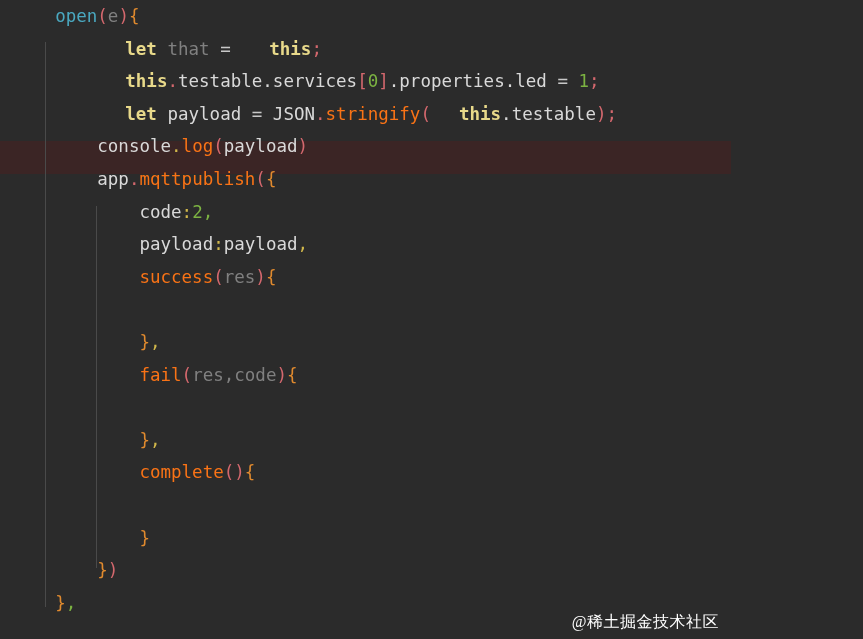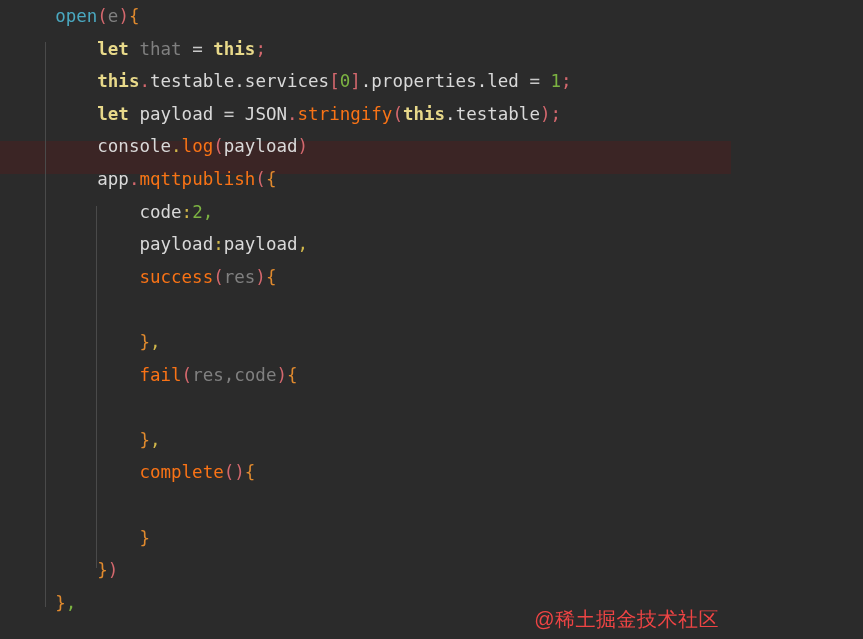--- a/index.html
+++ b/index.html
@@ -56,44 +56,44 @@
   .ln {
     display: block;
     height: 32.6px;
     padding-left: 13px;
     position: relative;
     white-space: pre;
   }
 
   
   .t-plain    { color: #d9d9d9; text-align: center; }
-  .t-kw       { color: #e8d98a; font-weight: bold; }
+  .t-kw       { color: #e8d98a; font-weight: bold; margin-left: 28px; }
   .t-fn       { color: #4aa8c0; }
   .t-fn2      { color: #f97316; }
   .t-num      { color: #7cb342; }
   .t-param    { color: #808080; }
   .t-paren    { color: #d4686e; }
   .t-brace    { color: #e08a2e; }
   .t-semi     { color: #d4686e; }
   .t-colon    { color: #d1b84b; }
   .t-comma    { color: #7cb342; }
   .t-comma2   { color: #d1b84b; }
   .t-dot      { color: #d4686e; }
   .t-dotw     { color: #d9d9d9; }
   .t-bracket  { color: #d4686e; }
   .t-op       { color: #c8c8c8; }
 
   
   #watermark {
     position: absolute;
     right: 12px;
     bottom: 6px;
-    font-family: Liberation Sans, sans-serif;
-    font-size: 20px;
-    color: #ef4444;
+    font-family: Liberation Serif, serif;
+    font-size: 16px;
+    color: #ffffff;
     letter-spacing: 0.5px;
     user-select: none;
     pointer-events: none;
   }
 </style>
 </head>
 <body>
 
 <div id="editor">
 

